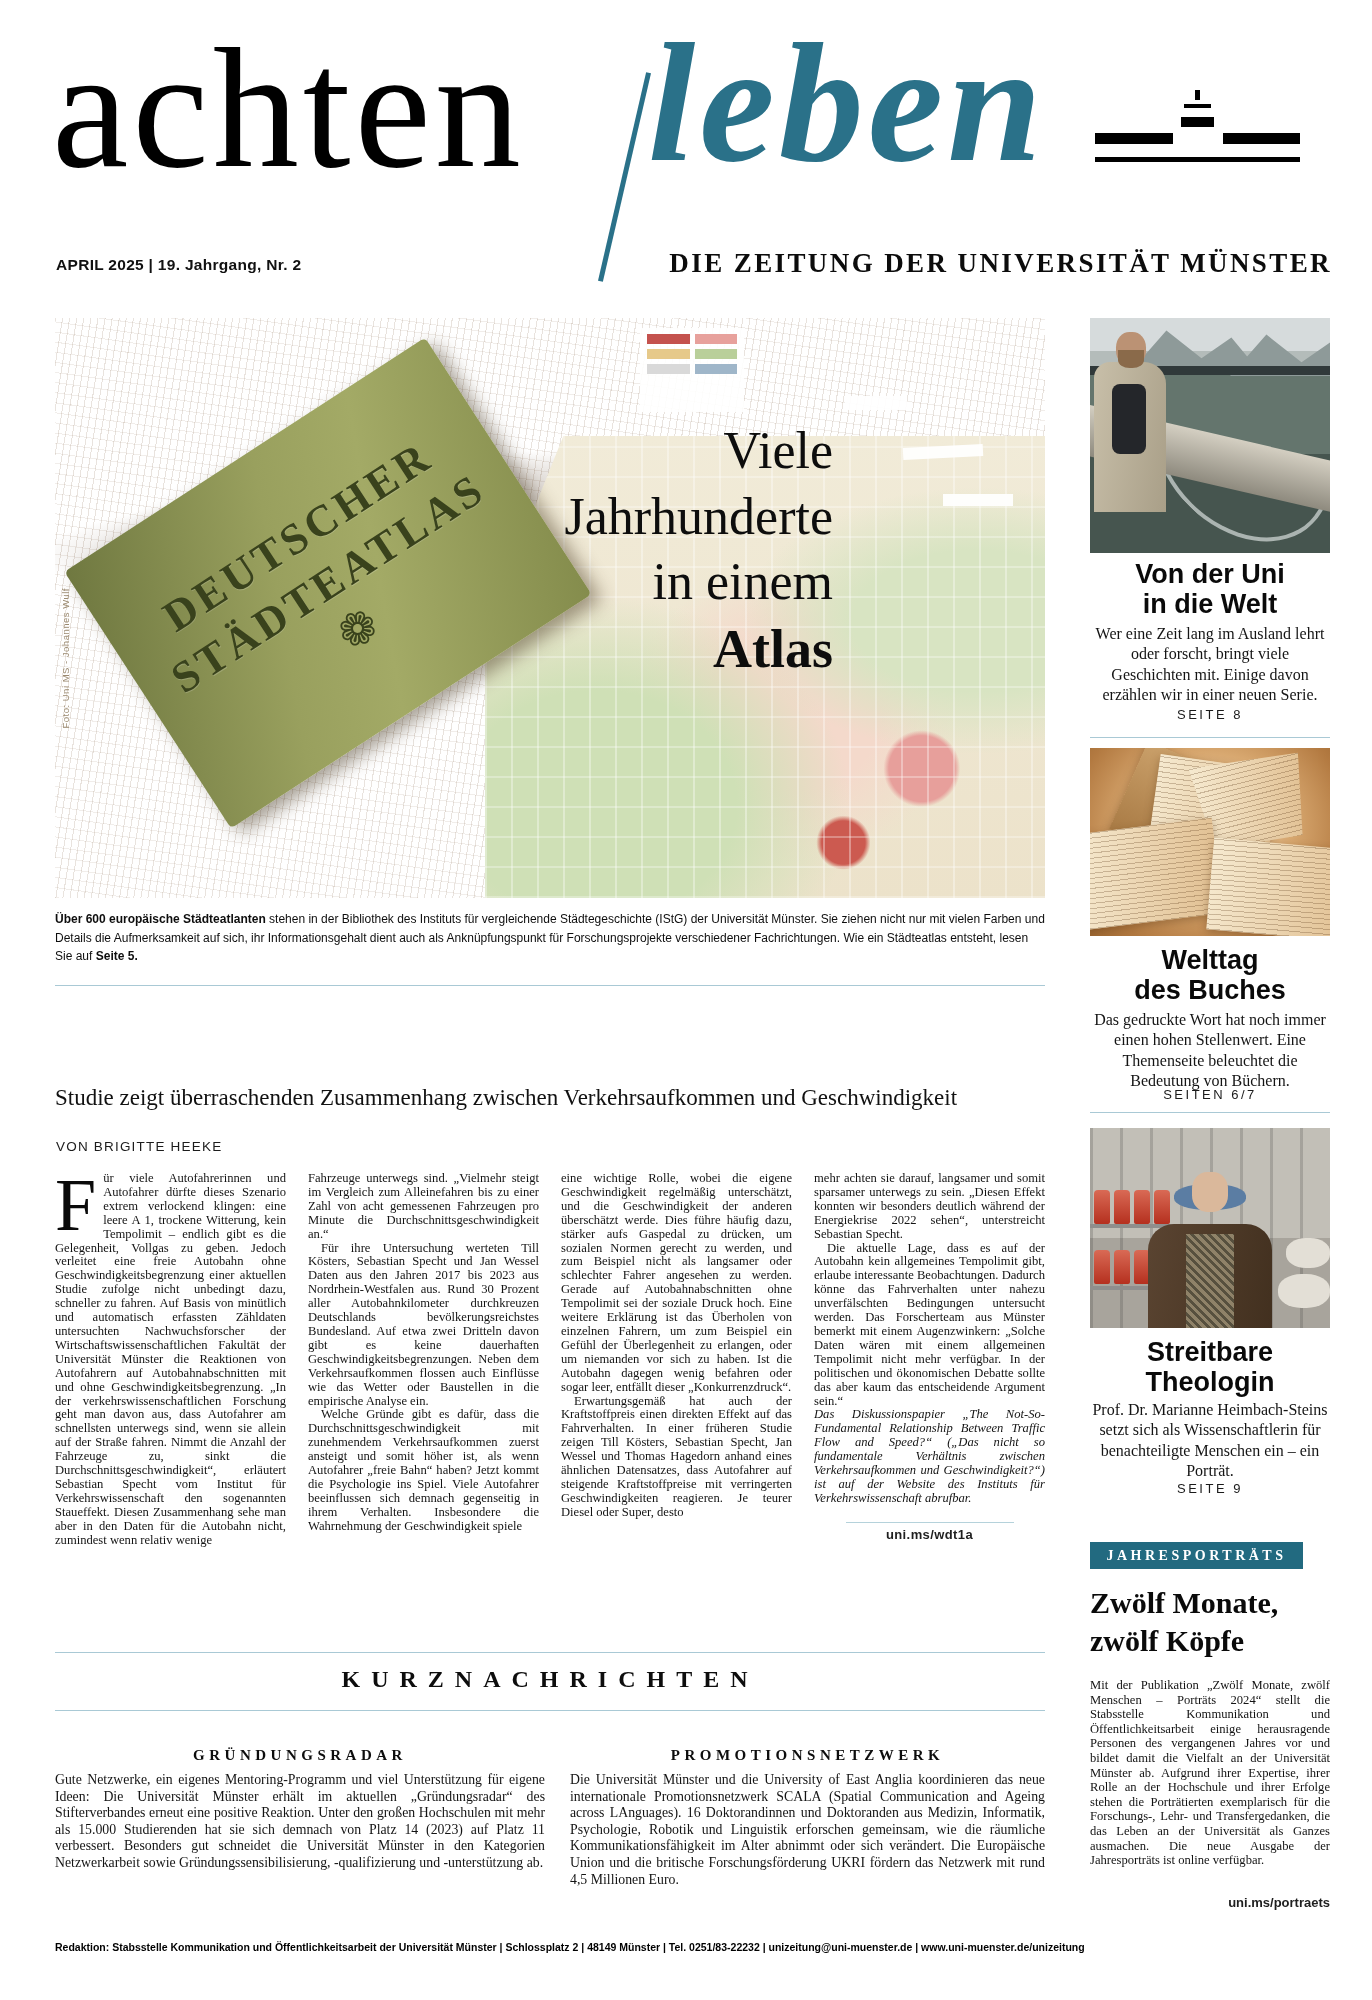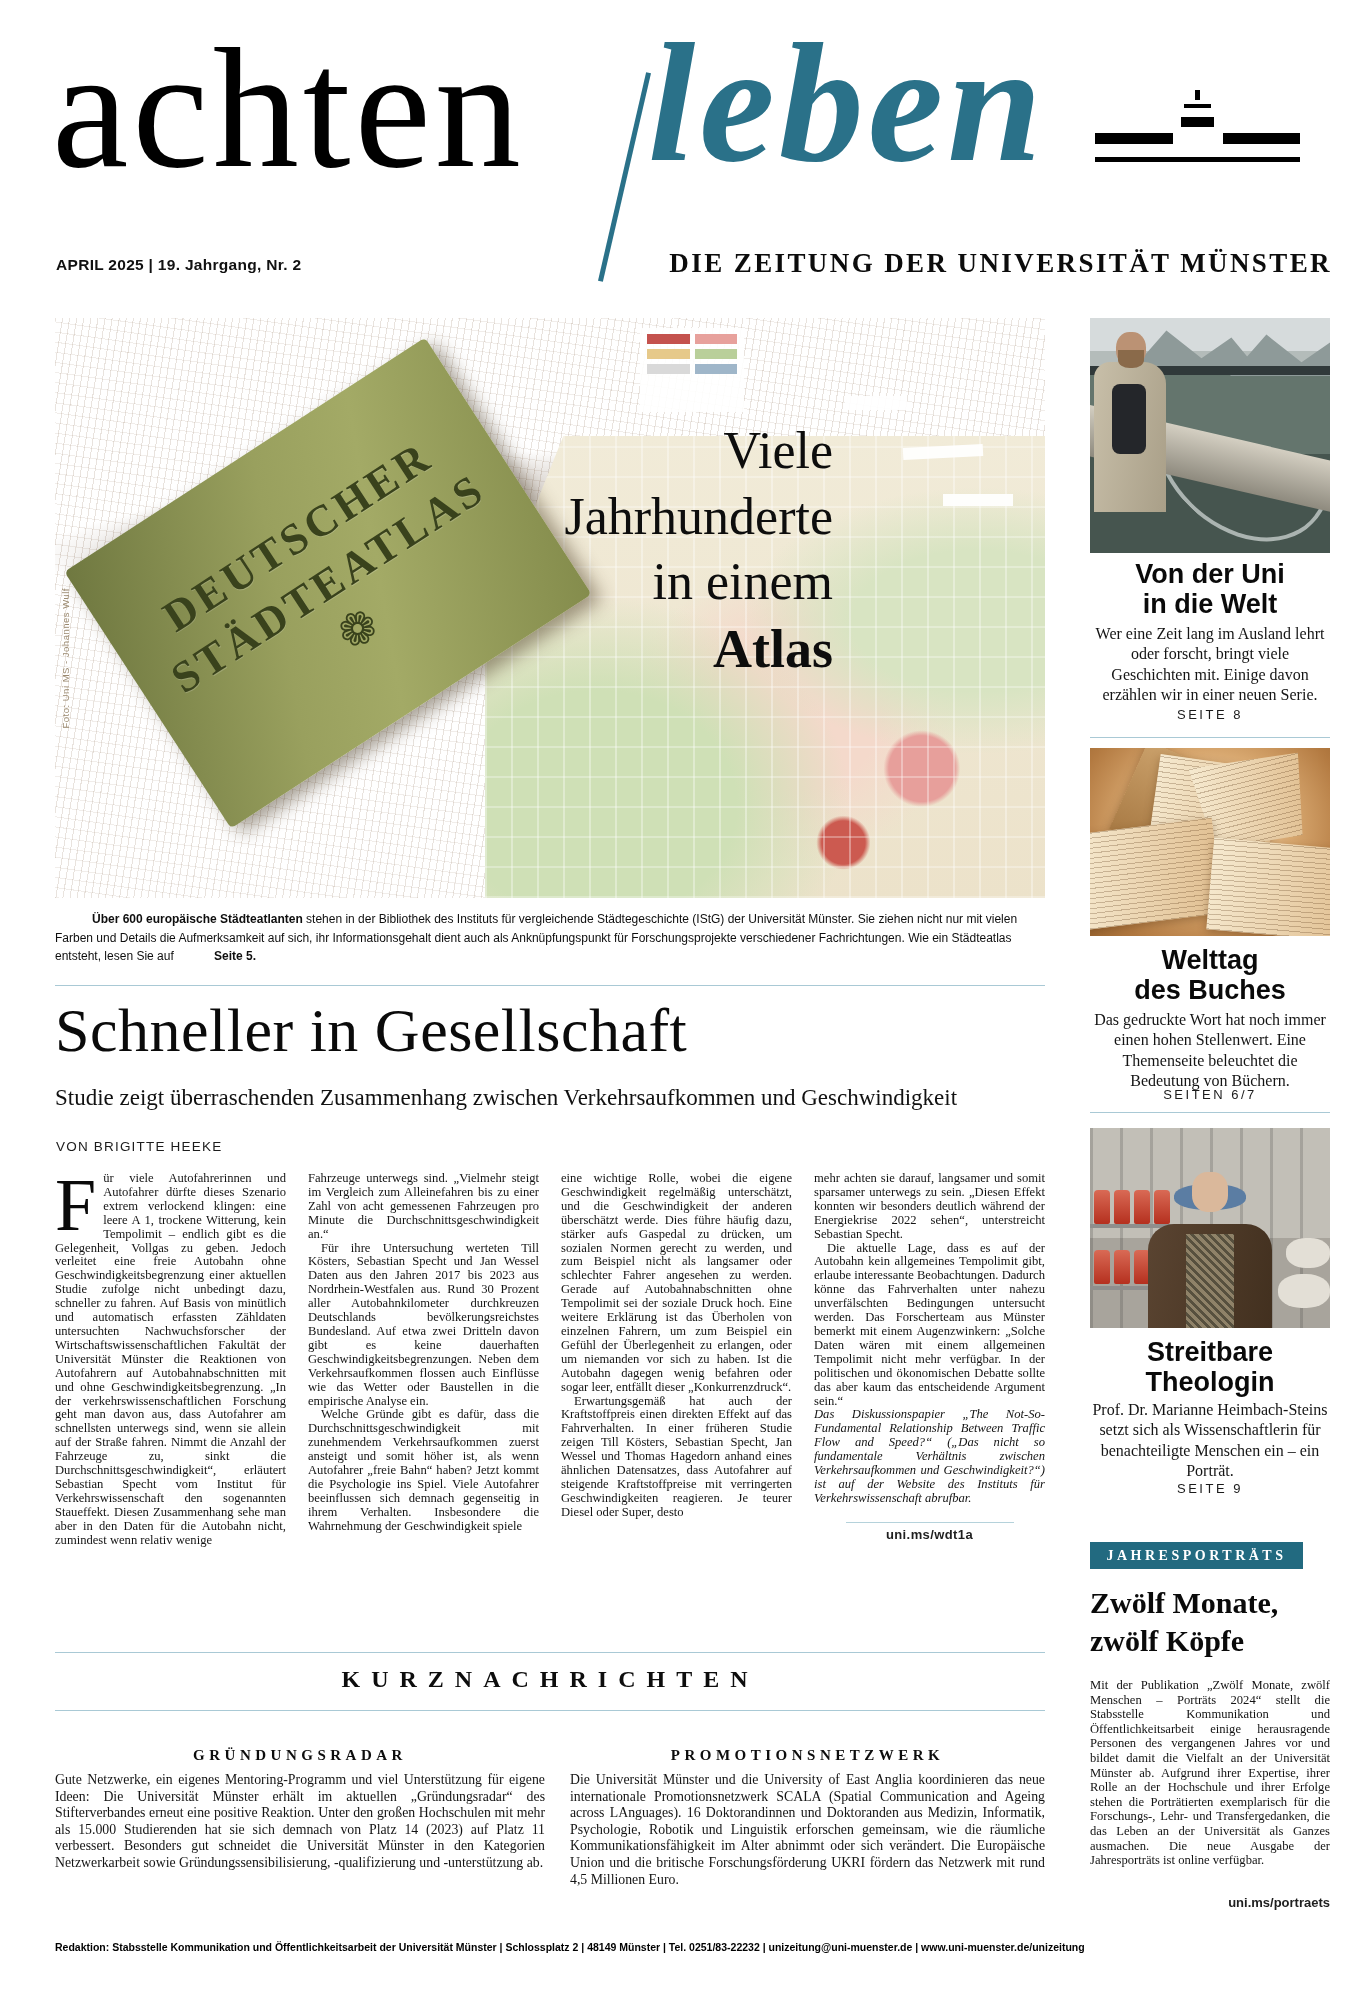--- a/index.html
+++ b/index.html
@@ -64,21 +64,21 @@
     display:flex;flex-direction:column;align-items:center;justify-content:center;gap:8px;}
   .book-line{font:600 44px/1.08 var(--serif);letter-spacing:4px;color:#39421c;text-shadow:0 1px 0 rgba(255,255,255,.18);}
   .book-emblem{font-size:46px;color:#39421c;line-height:1;}
   .lead-headline{position:absolute;right:212px;top:100px;text-align:right;color:#0d0d0d;}
   .lead-headline span{display:block;font:400 52px/1.26 var(--serif);}
   .lead-headline .hl-bold{font-weight:700;font-size:54px;}
   .photo-credit{position:absolute;left:6px;top:270px;writing-mode:vertical-rl;transform:rotate(180deg);font:400 9.5px/1 var(--sans);color:#9b8a70;letter-spacing:.5px;}
 
   
   .lead-caption{left:55px;top:910px;width:990px;font:400 12px/1.55 var(--sans);color:#0e0e0e;}
-  .lead-caption b{font-weight:700;margin-left:37px;}
+  .lead-caption b{font-weight:700;}
 
   
   .rule{background:var(--rule);height:1px;}
   .r-top{left:55px;top:985px;width:990px;}
   .headline{left:55px;top:998px;font:400 62px/1.05 var(--serif);color:#0a0a0a;letter-spacing:.5px;}
   .subhead{left:55px;top:1084px;width:990px;font:400 23px/1.2 var(--serif);color:#111;}
   .byline{left:56px;top:1140px;font:400 13.5px/1 var(--sans);letter-spacing:1.2px;color:#1c1c1c;}
   .cols{left:55px;top:1172px;width:990px;height:452px;display:flex;gap:22px;overflow:hidden;}
   .col{width:231px;font:400 12.6px/13.9px var(--serif);text-align:justify;hyphens:auto;color:#131313;}
   .col p{margin:0;}
@@ -195,21 +195,20 @@
       <span class="hl-bold">Atlas</span>
     </div>
     <div class="photo-credit">Foto: Uni MS - Johannes Wulf</div>
   </div>
 
   <div class="abs lead-caption">
     <b>Über 600 europäische Städteatlanten</b><span> stehen in der Bibliothek des Instituts für vergleichende Städtegeschichte (IStG) der Universität Münster. Sie ziehen nicht nur mit vielen Farben und Details die Aufmerksamkeit auf sich, ihr Informationsgehalt dient auch als Anknüpfungspunkt für Forschungsprojekte verschiedener Fachrichtungen. Wie ein Städteatlas entsteht, lesen Sie auf </span><b>Seite 5.</b>
   </div>
 
   <div class="abs rule r-top"></div>
-  <h1 class="abs headline">Schneller in Gesellschaft</h1>
   <div class="abs subhead">Studie zeigt überraschenden Zusammenhang zwischen Verkehrsaufkommen und Geschwindigkeit</div>
   <div class="abs byline">VON BRIGITTE HEEKE</div>
 
   <div class="abs cols">
     <div class="col">
       <p><span class="dropcap">F</span><span>ür viele Autofahrerinnen und Autofahrer dürfte dieses Szenario extrem verlockend klingen: eine leere A 1, trockene Witterung, kein Tempolimit – endlich gibt es die Gelegenheit, Vollgas zu geben. Jedoch verleitet eine freie Autobahn ohne Geschwindigkeitsbegrenzung einer aktuellen Studie zufolge nicht unbedingt dazu, schneller zu fahren. Auf Basis von minütlich und automatisch erfassten Zähldaten untersuchten Nachwuchsforscher der Wirtschaftswissenschaftlichen Fakultät der Universität Münster die Reaktionen von Autofahrern auf Autobahnabschnitten mit und ohne Geschwindigkeitsbegrenzung. „In der verkehrswissenschaftlichen Forschung geht man davon aus, dass Autofahrer am schnellsten unterwegs sind, wenn sie allein auf der Straße fahren. Nimmt die Anzahl der Fahrzeuge zu, sinkt die Durchschnittsgeschwindigkeit“, erläutert Sebastian Specht vom Institut für Verkehrswissenschaft den sogenannten Staueffekt. Diesen Zusammenhang sehe man aber in den Daten für die Autobahn nicht, zumindest wenn relativ wenige</span></p>
     </div>
     <div class="col">
       <p>Fahrzeuge unterwegs sind. „Vielmehr steigt im Vergleich zum Alleinefahren bis zu einer Zahl von acht gemessenen Fahrzeugen pro Minute die Durchschnittsgeschwindigkeit an.“</p>
       <p class="ind">Für ihre Untersuchung werteten Till Kösters, Sebastian Specht und Jan Wessel Daten aus den Jahren 2017 bis 2023 aus Nordrhein-Westfalen aus. Rund 30 Prozent aller Autobahnkilometer durchkreuzen Deutschlands bevölkerungsreichstes Bundesland. Auf etwa zwei Dritteln davon gibt es keine dauerhaften Geschwindigkeitsbegrenzungen. Neben dem Verkehrsaufkommen flossen auch Einflüsse wie das Wetter oder Baustellen in die empirische Analyse ein.</p>

